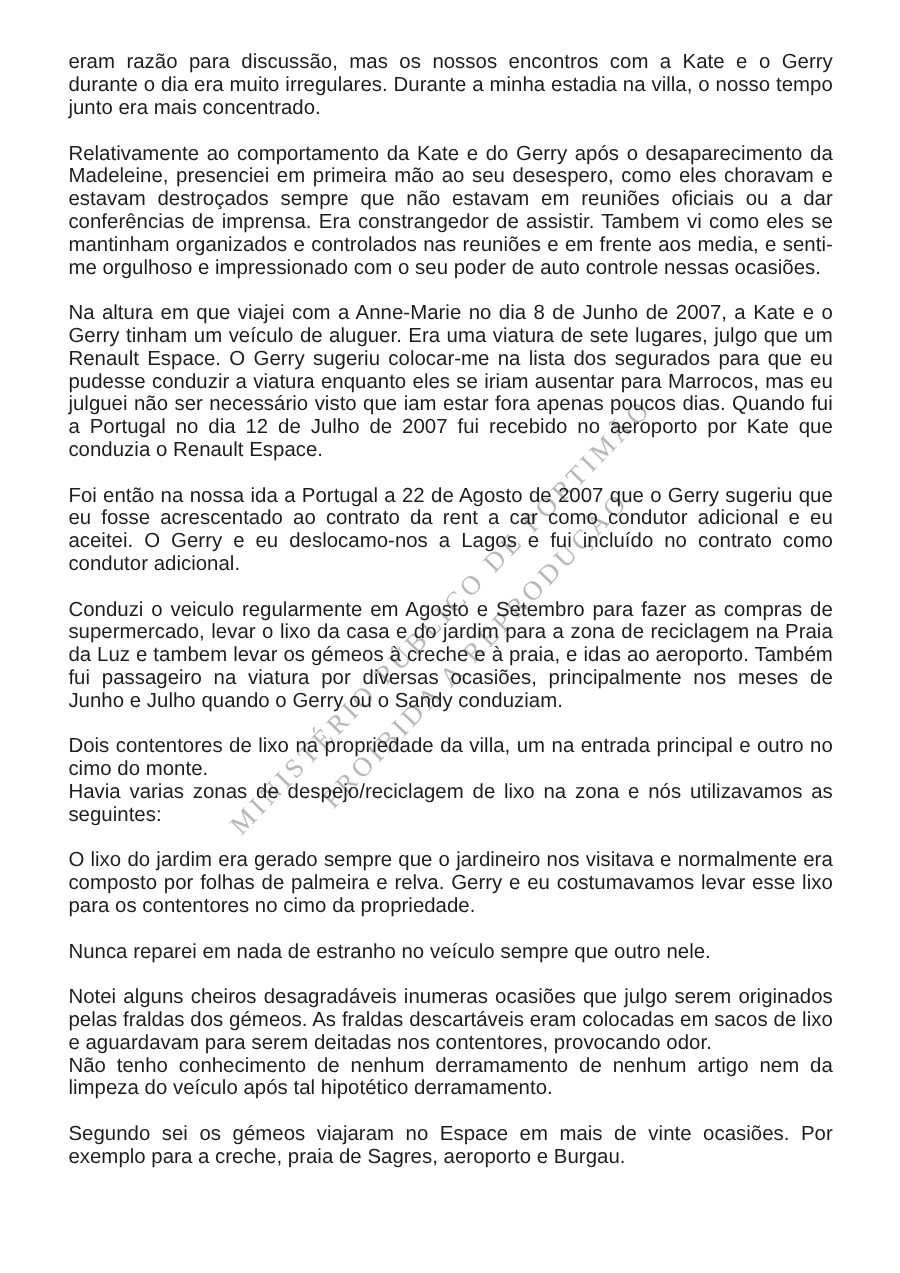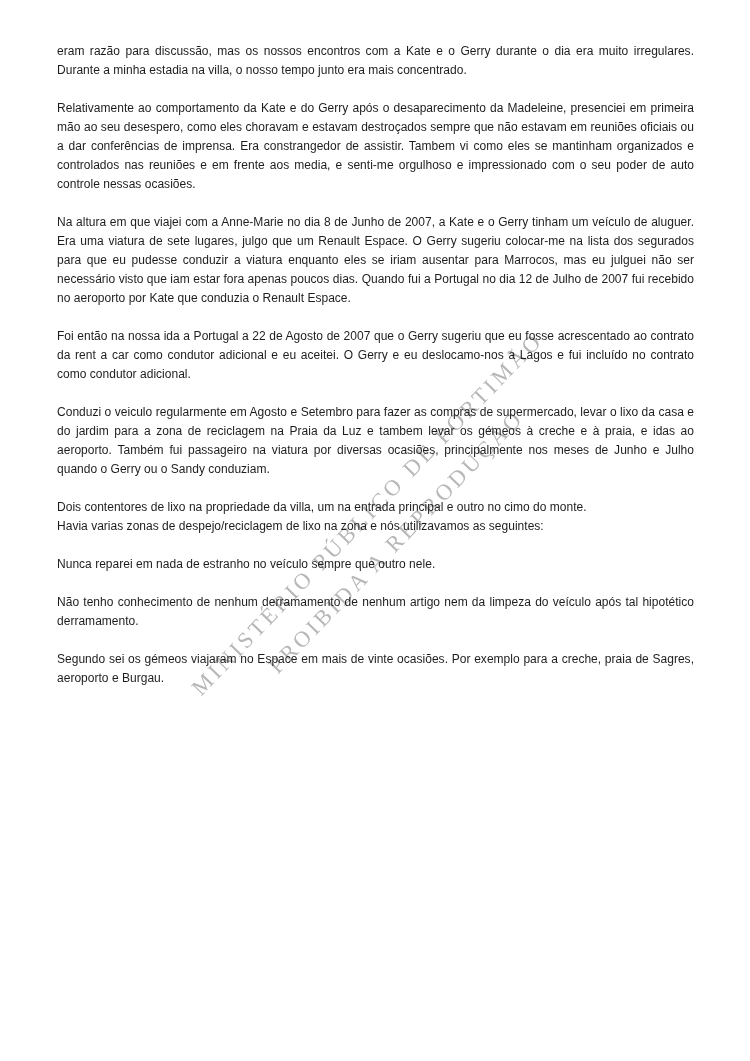--- a/index.html
+++ b/index.html
@@ -44,21 +44,21 @@
     z-index: 1;
   }
   .para {
     margin: 0 0 19px 0;
   }
   .para:last-child {
     margin-bottom: 16px;
   }
   .para p {
     margin: 0;
-    font-size: 12px;
+    font-size: 17px;
     line-height: 19px;
     letter-spacing: 0.02px;
     text-align: justify;
     text-justify: inter-word;
   }
 </style>
 </head>
 <body style="background: rgb(255, 255, 255);">
 
 <div class="page">
@@ -88,26 +88,30 @@
 
     <div class="para">
       <p>Conduzi o veiculo regularmente em Agosto e Setembro para fazer as compras de supermercado, levar o lixo da casa e do jardim para a zona de reciclagem na Praia da Luz e tambem levar os gémeos à creche e à praia, e idas ao aeroporto. Também fui passageiro na viatura por diversas ocasiões, principalmente nos meses de Junho e Julho quando o Gerry ou o Sandy conduziam.</p>
     </div>
 
     <div class="para">
       <p>Dois contentores de lixo na propriedade da villa, um na entrada principal e outro no cimo do monte.</p>
       <p>Havia varias zonas de despejo/reciclagem de lixo na zona e nós utilizavamos as seguintes:</p>
     </div>
 
+    <div class="para">
+      <p>O lixo do jardim era gerado sempre que o jardineiro nos visitava e normalmente era composto por folhas de palmeira e relva. Gerry e eu costumavamos levar esse lixo para os contentores no cimo da propriedade.</p>
+    </div>
 
     <div class="para">
       <p>Nunca reparei em nada de estranho no veículo sempre que outro nele.</p>
     </div>
 
     <div class="para">
+      <p>Notei alguns cheiros desagradáveis inumeras ocasiões que julgo serem originados pelas fraldas dos gémeos. As fraldas descartáveis eram colocadas em sacos de lixo e aguardavam para serem deitadas nos contentores, provocando odor.</p>
       <p>Não tenho conhecimento de nenhum derramamento de nenhum artigo nem da limpeza do veículo após tal hipotético derramamento.</p>
     </div>
 
     <div class="para">
       <p>Segundo sei os gémeos viajaram no Espace em mais de vinte ocasiões. Por exemplo para a creche, praia de Sagres, aeroporto e Burgau.</p>
     </div>
 
   </div>
 </div>
 

